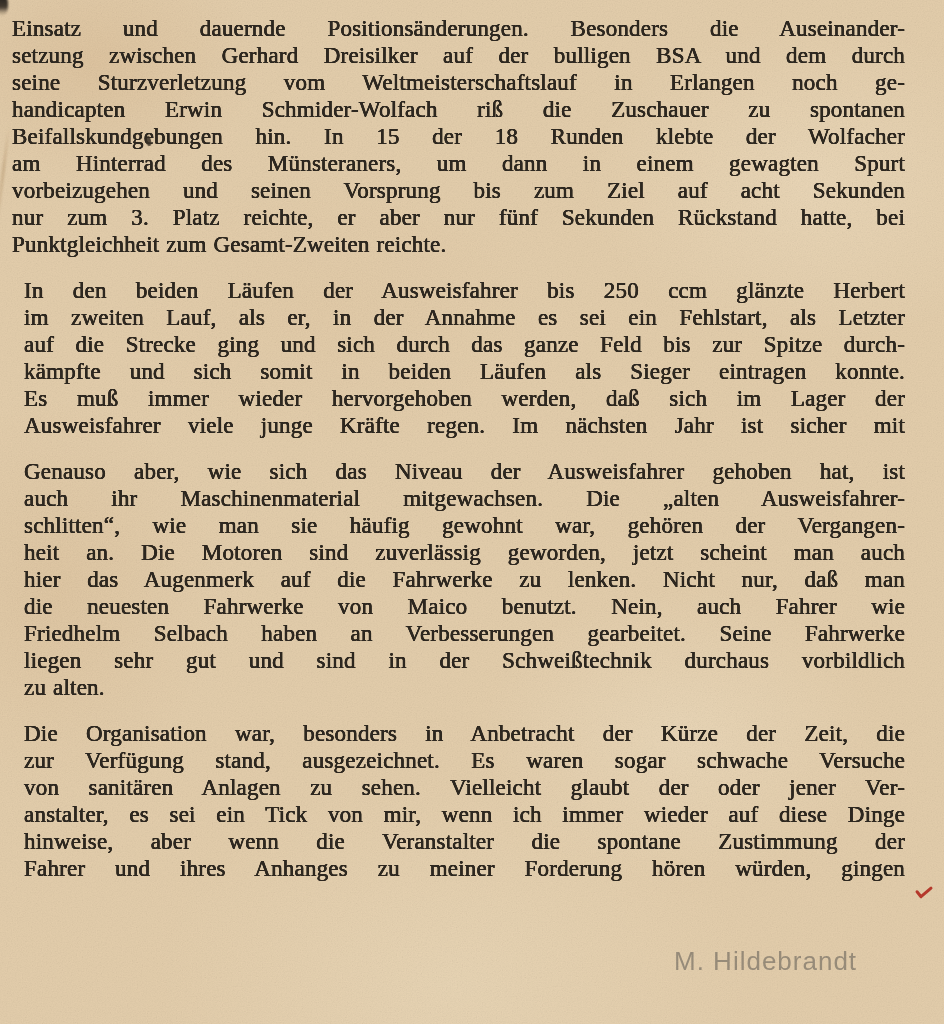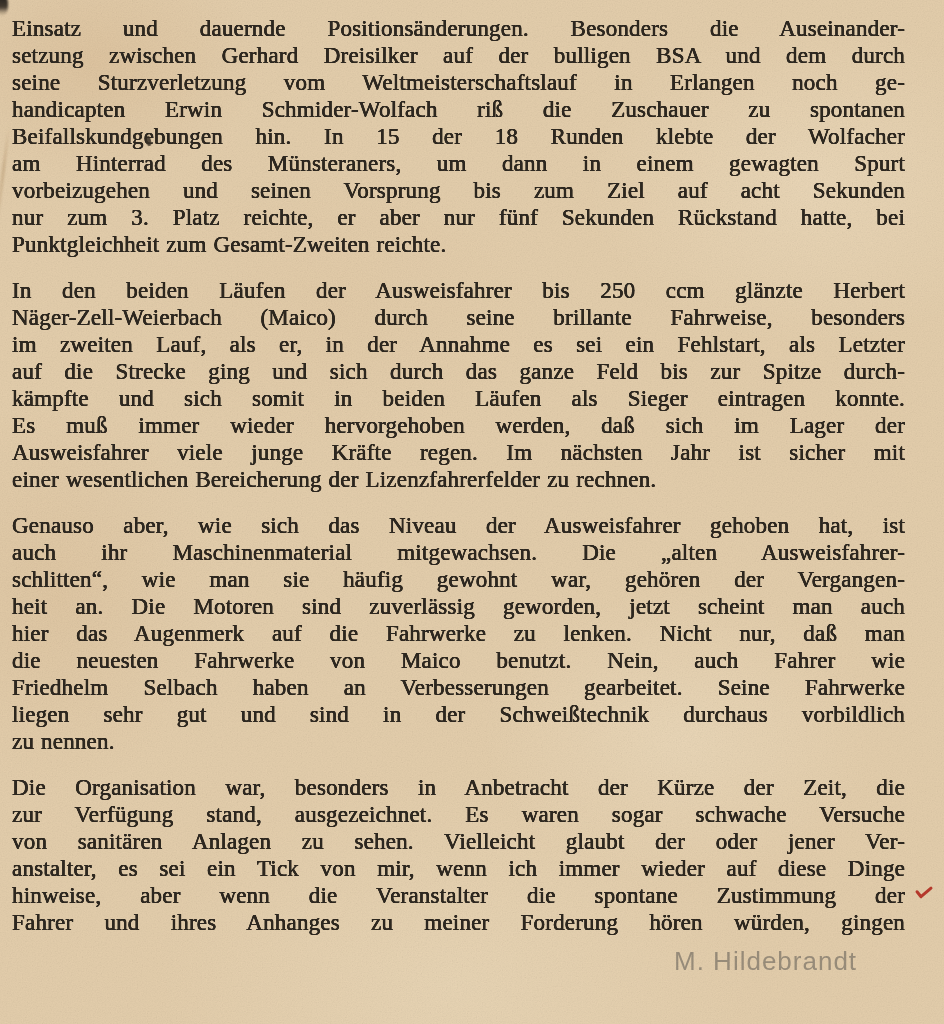--- a/index.html
+++ b/index.html
@@ -30,21 +30,21 @@
   }
   .text-column {
     position: absolute;
     left: 12px; right: 39px; top: 15px;
     color: var(--ink);
     font-size: 23px;
     line-height: 27px;
     letter-spacing: 0.2px;
     word-spacing: 1px;
   }
-  .paragraph + .paragraph { margin-top: 19px; }
+  .paragraph + .paragraph { margin-top: 19px; margin-left: 12px; }
   .line {
     text-align: justify;
     text-align-last: justify;
     text-shadow: 0.3px 0 0 currentColor, -0.2px 0 0 currentColor, 0 0.2px 0 currentColor;
   }
   .line.para-end { text-align-last: left; }
   .watermark {
     position: absolute;
     left: 674px; top: 946px;
     font-family: "Liberation Sans", sans-serif;
@@ -84,38 +84,36 @@
         <div class="line">seine Sturzverletzung vom Weltmeisterschaftslauf in Erlangen noch ge-</div>
         <div class="line">handicapten Erwin Schmider-Wolfach riß die Zuschauer zu spontanen</div>
         <div class="line">Beifallskundgebungen hin. In 15 der 18 Runden klebte der Wolfacher</div>
         <div class="line">am Hinterrad des Münsteraners, um dann in einem gewagten Spurt</div>
         <div class="line">vorbeizugehen und seinen Vorsprung bis zum Ziel auf acht Sekunden</div>
         <div class="line">nur zum 3. Platz reichte, er aber nur fünf Sekunden Rückstand hatte, bei</div>
         <div class="line para-end">Punktgleichheit zum Gesamt-Zweiten reichte.</div>
       </div>
       <div class="paragraph">
         <div class="line">In den beiden Läufen der Ausweisfahrer bis 250 ccm glänzte Herbert</div>
-        <div class="line">Näger-Zell-Weierbach (Maico) durch seine brillante Fahrweise, besonders</div>
         <div class="line">im zweiten Lauf, als er, in der Annahme es sei ein Fehlstart, als Letzter</div>
         <div class="line">auf die Strecke ging und sich durch das ganze Feld bis zur Spitze durch-</div>
         <div class="line">kämpfte und sich somit in beiden Läufen als Sieger eintragen konnte.</div>
         <div class="line">Es muß immer wieder hervorgehoben werden, daß sich im Lager der</div>
         <div class="line">Ausweisfahrer viele junge Kräfte regen. Im nächsten Jahr ist sicher mit</div>
-        <div class="line para-end">einer wesentlichen Bereicherung der Lizenzfahrerfelder zu rechnen.</div>
       </div>
       <div class="paragraph">
         <div class="line">Genauso aber, wie sich das Niveau der Ausweisfahrer gehoben hat, ist</div>
         <div class="line">auch ihr Maschinenmaterial mitgewachsen. Die „alten Ausweisfahrer-</div>
         <div class="line">schlitten“, wie man sie häufig gewohnt war, gehören der Vergangen-</div>
         <div class="line">heit an. Die Motoren sind zuverlässig geworden, jetzt scheint man auch</div>
         <div class="line">hier das Augenmerk auf die Fahrwerke zu lenken. Nicht nur, daß man</div>
         <div class="line">die neuesten Fahrwerke von Maico benutzt. Nein, auch Fahrer wie</div>
         <div class="line">Friedhelm Selbach haben an Verbesserungen gearbeitet. Seine Fahrwerke</div>
         <div class="line">liegen sehr gut und sind in der Schweißtechnik durchaus vorbildlich</div>
-        <div class="line para-end">zu nennen.</div>
+        <div class="line para-end">zu alten.</div>
       </div>
       <div class="paragraph">
         <div class="line">Die Organisation war, besonders in Anbetracht der Kürze der Zeit, die</div>
         <div class="line">zur Verfügung stand, ausgezeichnet. Es waren sogar schwache Versuche</div>
         <div class="line">von sanitären Anlagen zu sehen. Vielleicht glaubt der oder jener Ver-</div>
         <div class="line">anstalter, es sei ein Tick von mir, wenn ich immer wieder auf diese Dinge</div>
         <div class="line">hinweise, aber wenn die Veranstalter die spontane Zustimmung der</div>
         <div class="line">Fahrer und ihres Anhanges zu meiner Forderung hören würden, gingen</div>
       </div>
     </div>

